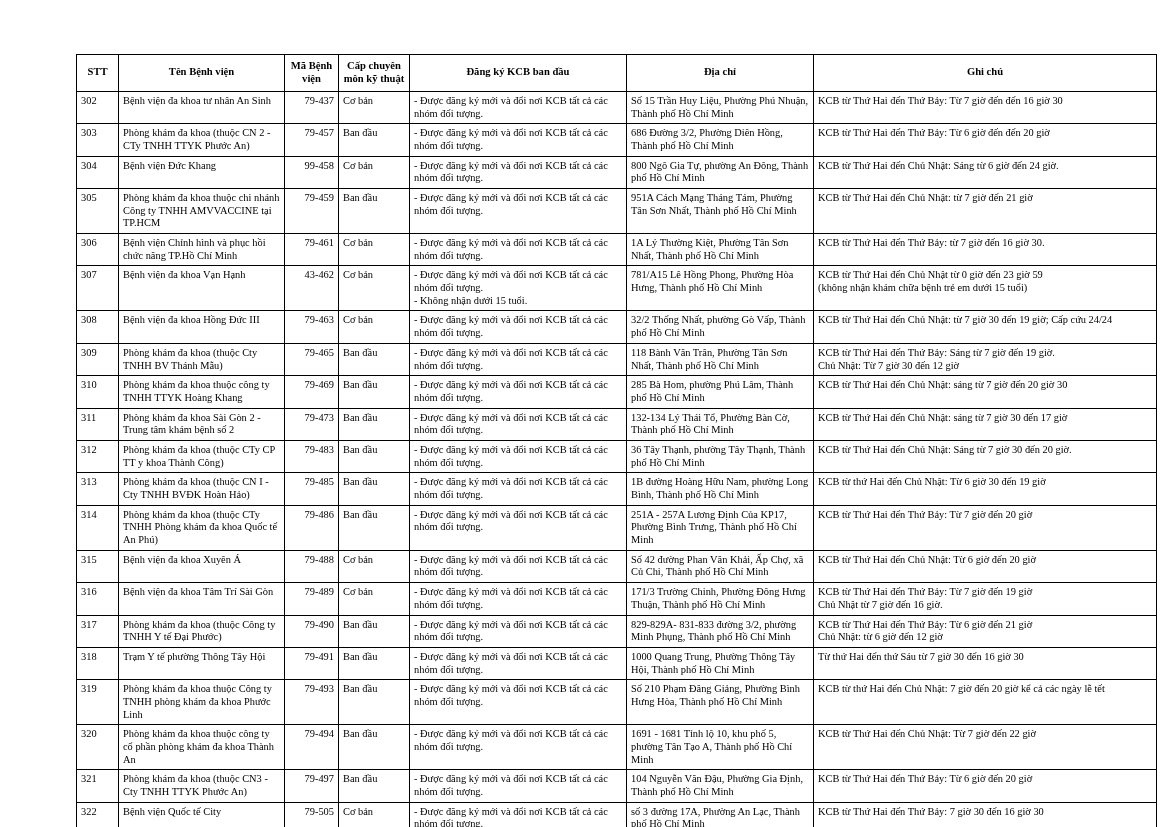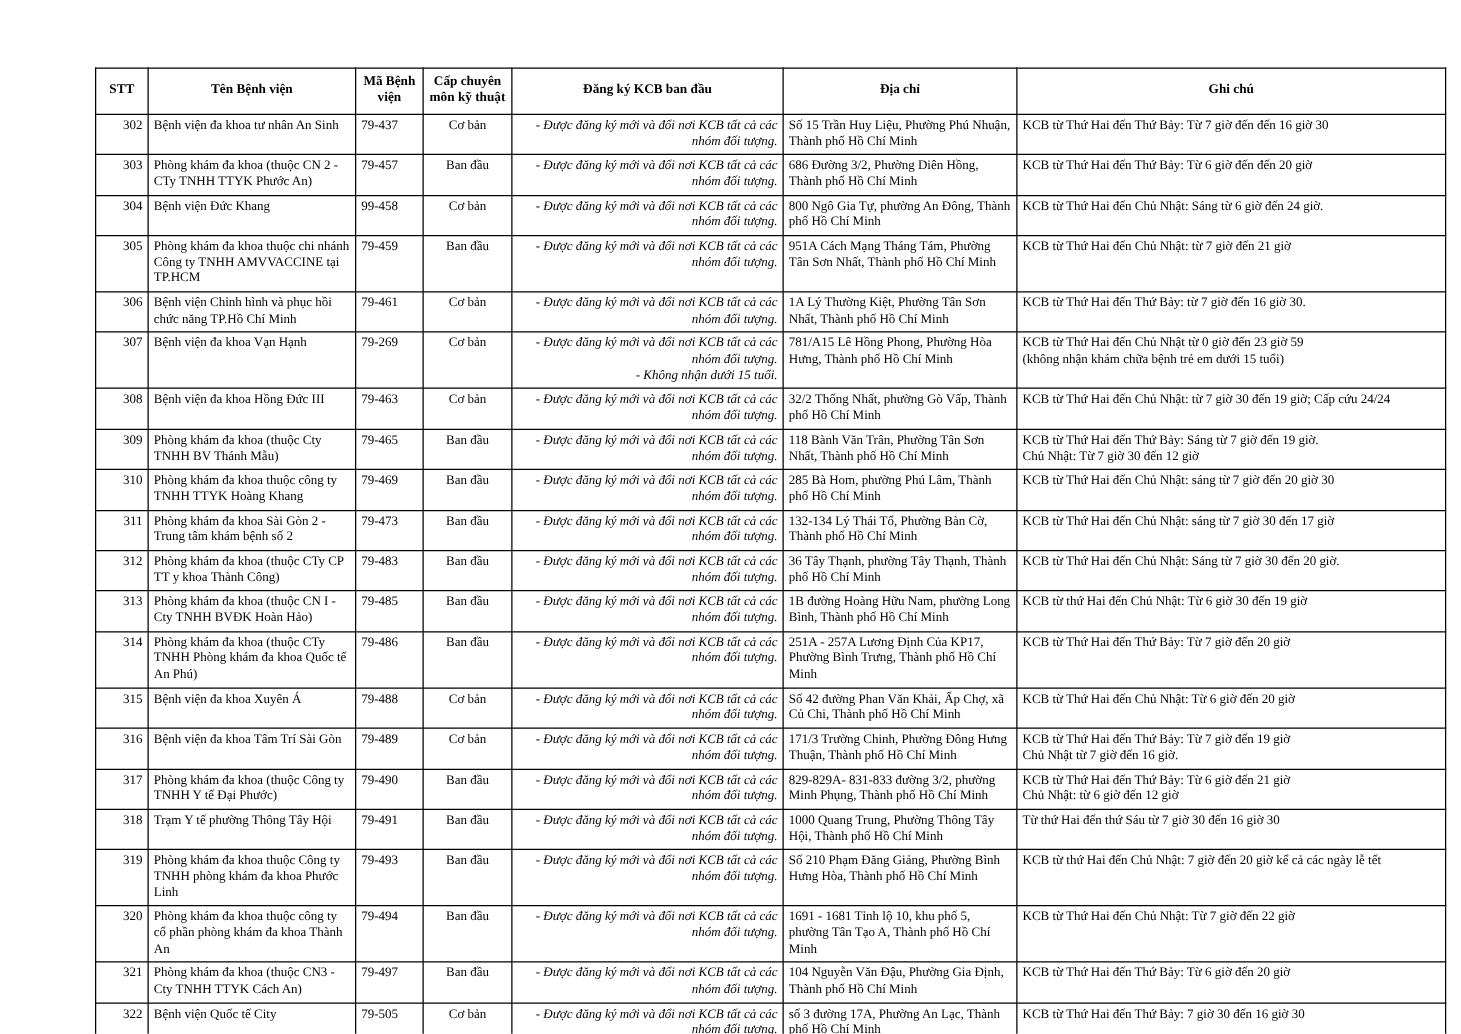--- a/index.html
+++ b/index.html
@@ -64,39 +64,38 @@
   }
   th.h-stt   { width: 33px; }
   th.h-name  { width: 157px; margin-top: 45px; }
   th.h-code  { width: 45px; }
   th.h-level { width: 62px; }
   th.h-reg   { width: 208px; }
   th.h-addr  { width: 178px; }
   th.h-note  { width: 334px; }
 
   td.c-stt {
-    text-align: right;
+    text-align: left;
     vertical-align: middle;
   }
   td.c-name {
     text-align: left;
     vertical-align: middle;
   }
   td.c-code {
+    text-align: right;
+    vertical-align: middle;
+  }
+  td.c-level {
     text-align: left;
     vertical-align: middle;
   }
-  td.c-level {
-    text-align: center;
-    vertical-align: middle;
-  }
   td.c-reg {
-    text-align: right;
-    vertical-align: middle;
-    font-style: italic;
+    text-align: left;
+    vertical-align: middle;
   }
   td.c-addr {
     text-align: left;
     vertical-align: middle;
   }
   td.c-note {
     text-align: left;
     vertical-align: middle;
     margin-left: 48px;
   }
@@ -239,21 +238,21 @@
             </td>
           </tr>
           <tr>
             <td class="c-stt">
               <span class="cellline">307</span>
             </td>
             <td class="c-name">
               <span class="cellline">Bệnh viện đa khoa Vạn Hạnh</span>
             </td>
             <td class="c-code">
-              <span class="cellline">79-269</span>
+              <span class="cellline">43-462</span>
             </td>
             <td class="c-level">
               <span class="cellline">Cơ bản</span>
             </td>
             <td class="c-reg">
               <span class="cellline">- Được đăng ký mới và đổi nơi KCB tất cả các nhóm đối tượng.</span>
               <span class="cellline">- Không nhận dưới 15 tuổi.</span>
             </td>
             <td class="c-addr">
               <span class="cellline">781/A15 Lê Hồng Phong, Phường Hòa Hưng, Thành phố Hồ Chí Minh</span>
@@ -563,21 +562,21 @@
             </td>
             <td class="c-note">
               <span class="cellline">KCB từ Thứ Hai đến Chủ Nhật: Từ 7 giờ đến 22 giờ</span>
             </td>
           </tr>
           <tr>
             <td class="c-stt">
               <span class="cellline">321</span>
             </td>
             <td class="c-name">
-              <span class="cellline">Phòng khám đa khoa (thuộc CN3 - Cty TNHH TTYK Cách An)</span>
+              <span class="cellline">Phòng khám đa khoa (thuộc CN3 - Cty TNHH TTYK Phước An)</span>
             </td>
             <td class="c-code">
               <span class="cellline">79-497</span>
             </td>
             <td class="c-level">
               <span class="cellline">Ban đầu</span>
             </td>
             <td class="c-reg">
               <span class="cellline">- Được đăng ký mới và đổi nơi KCB tất cả các nhóm đối tượng.</span>
             </td>

